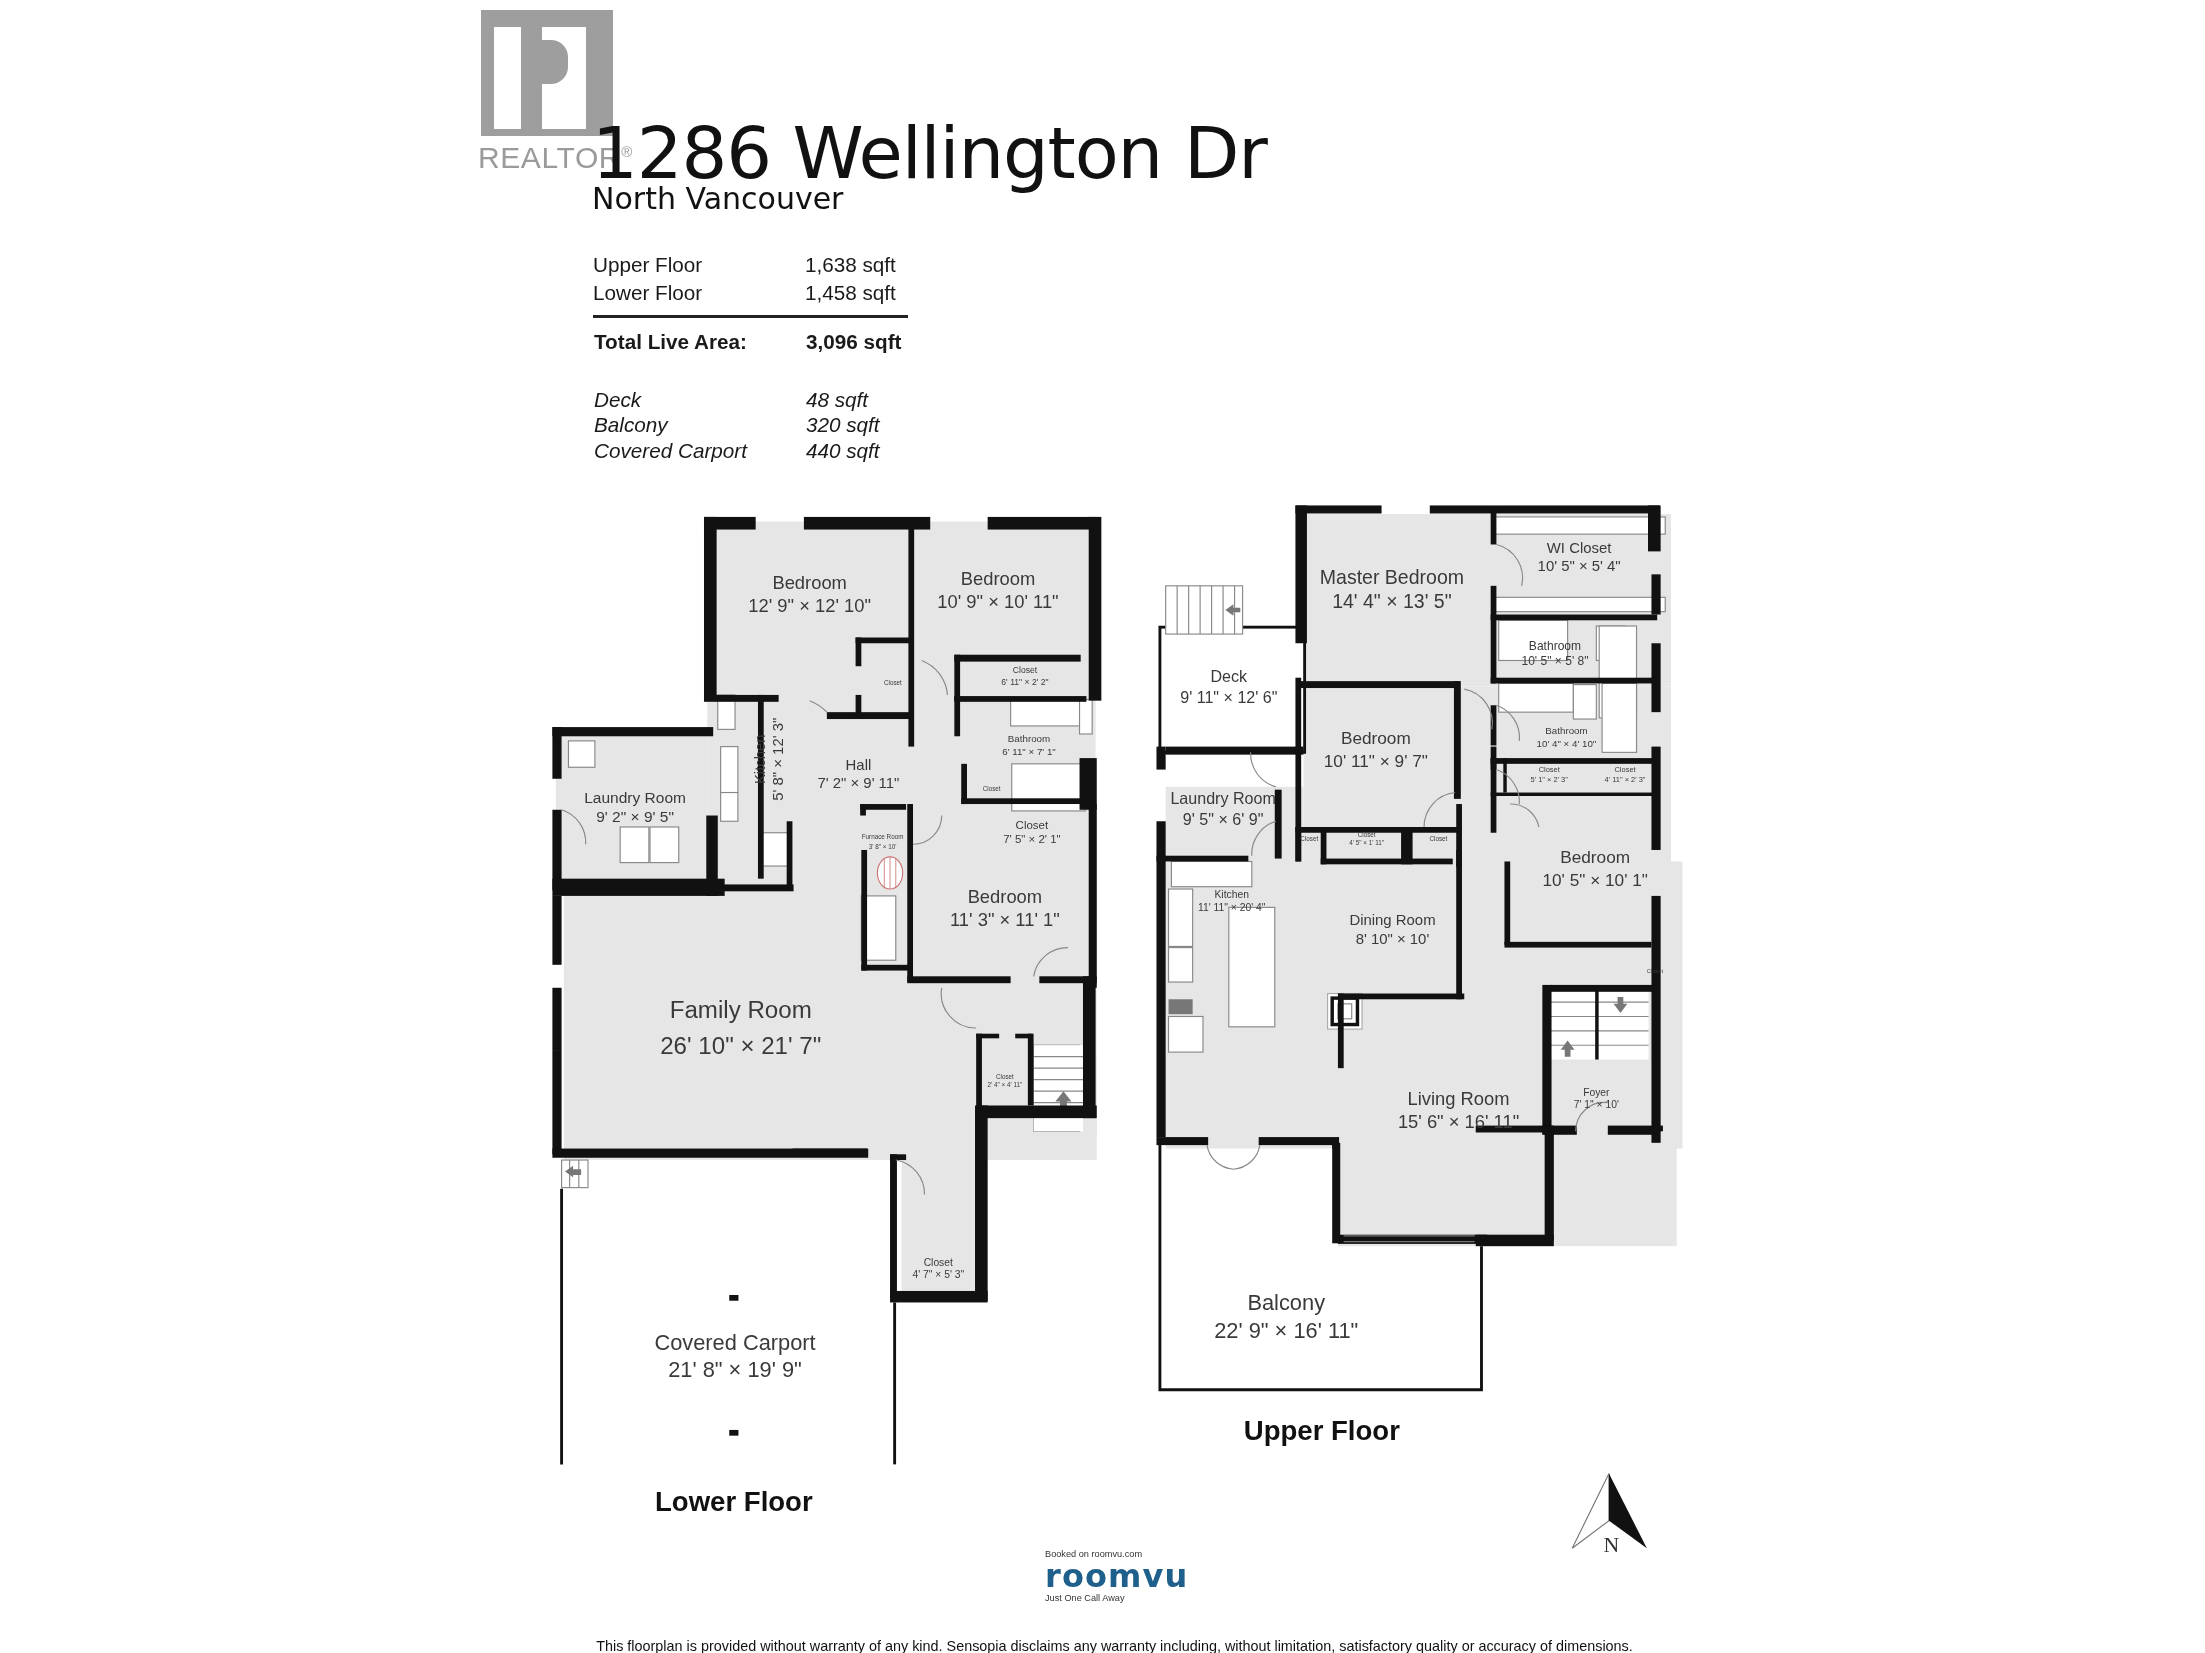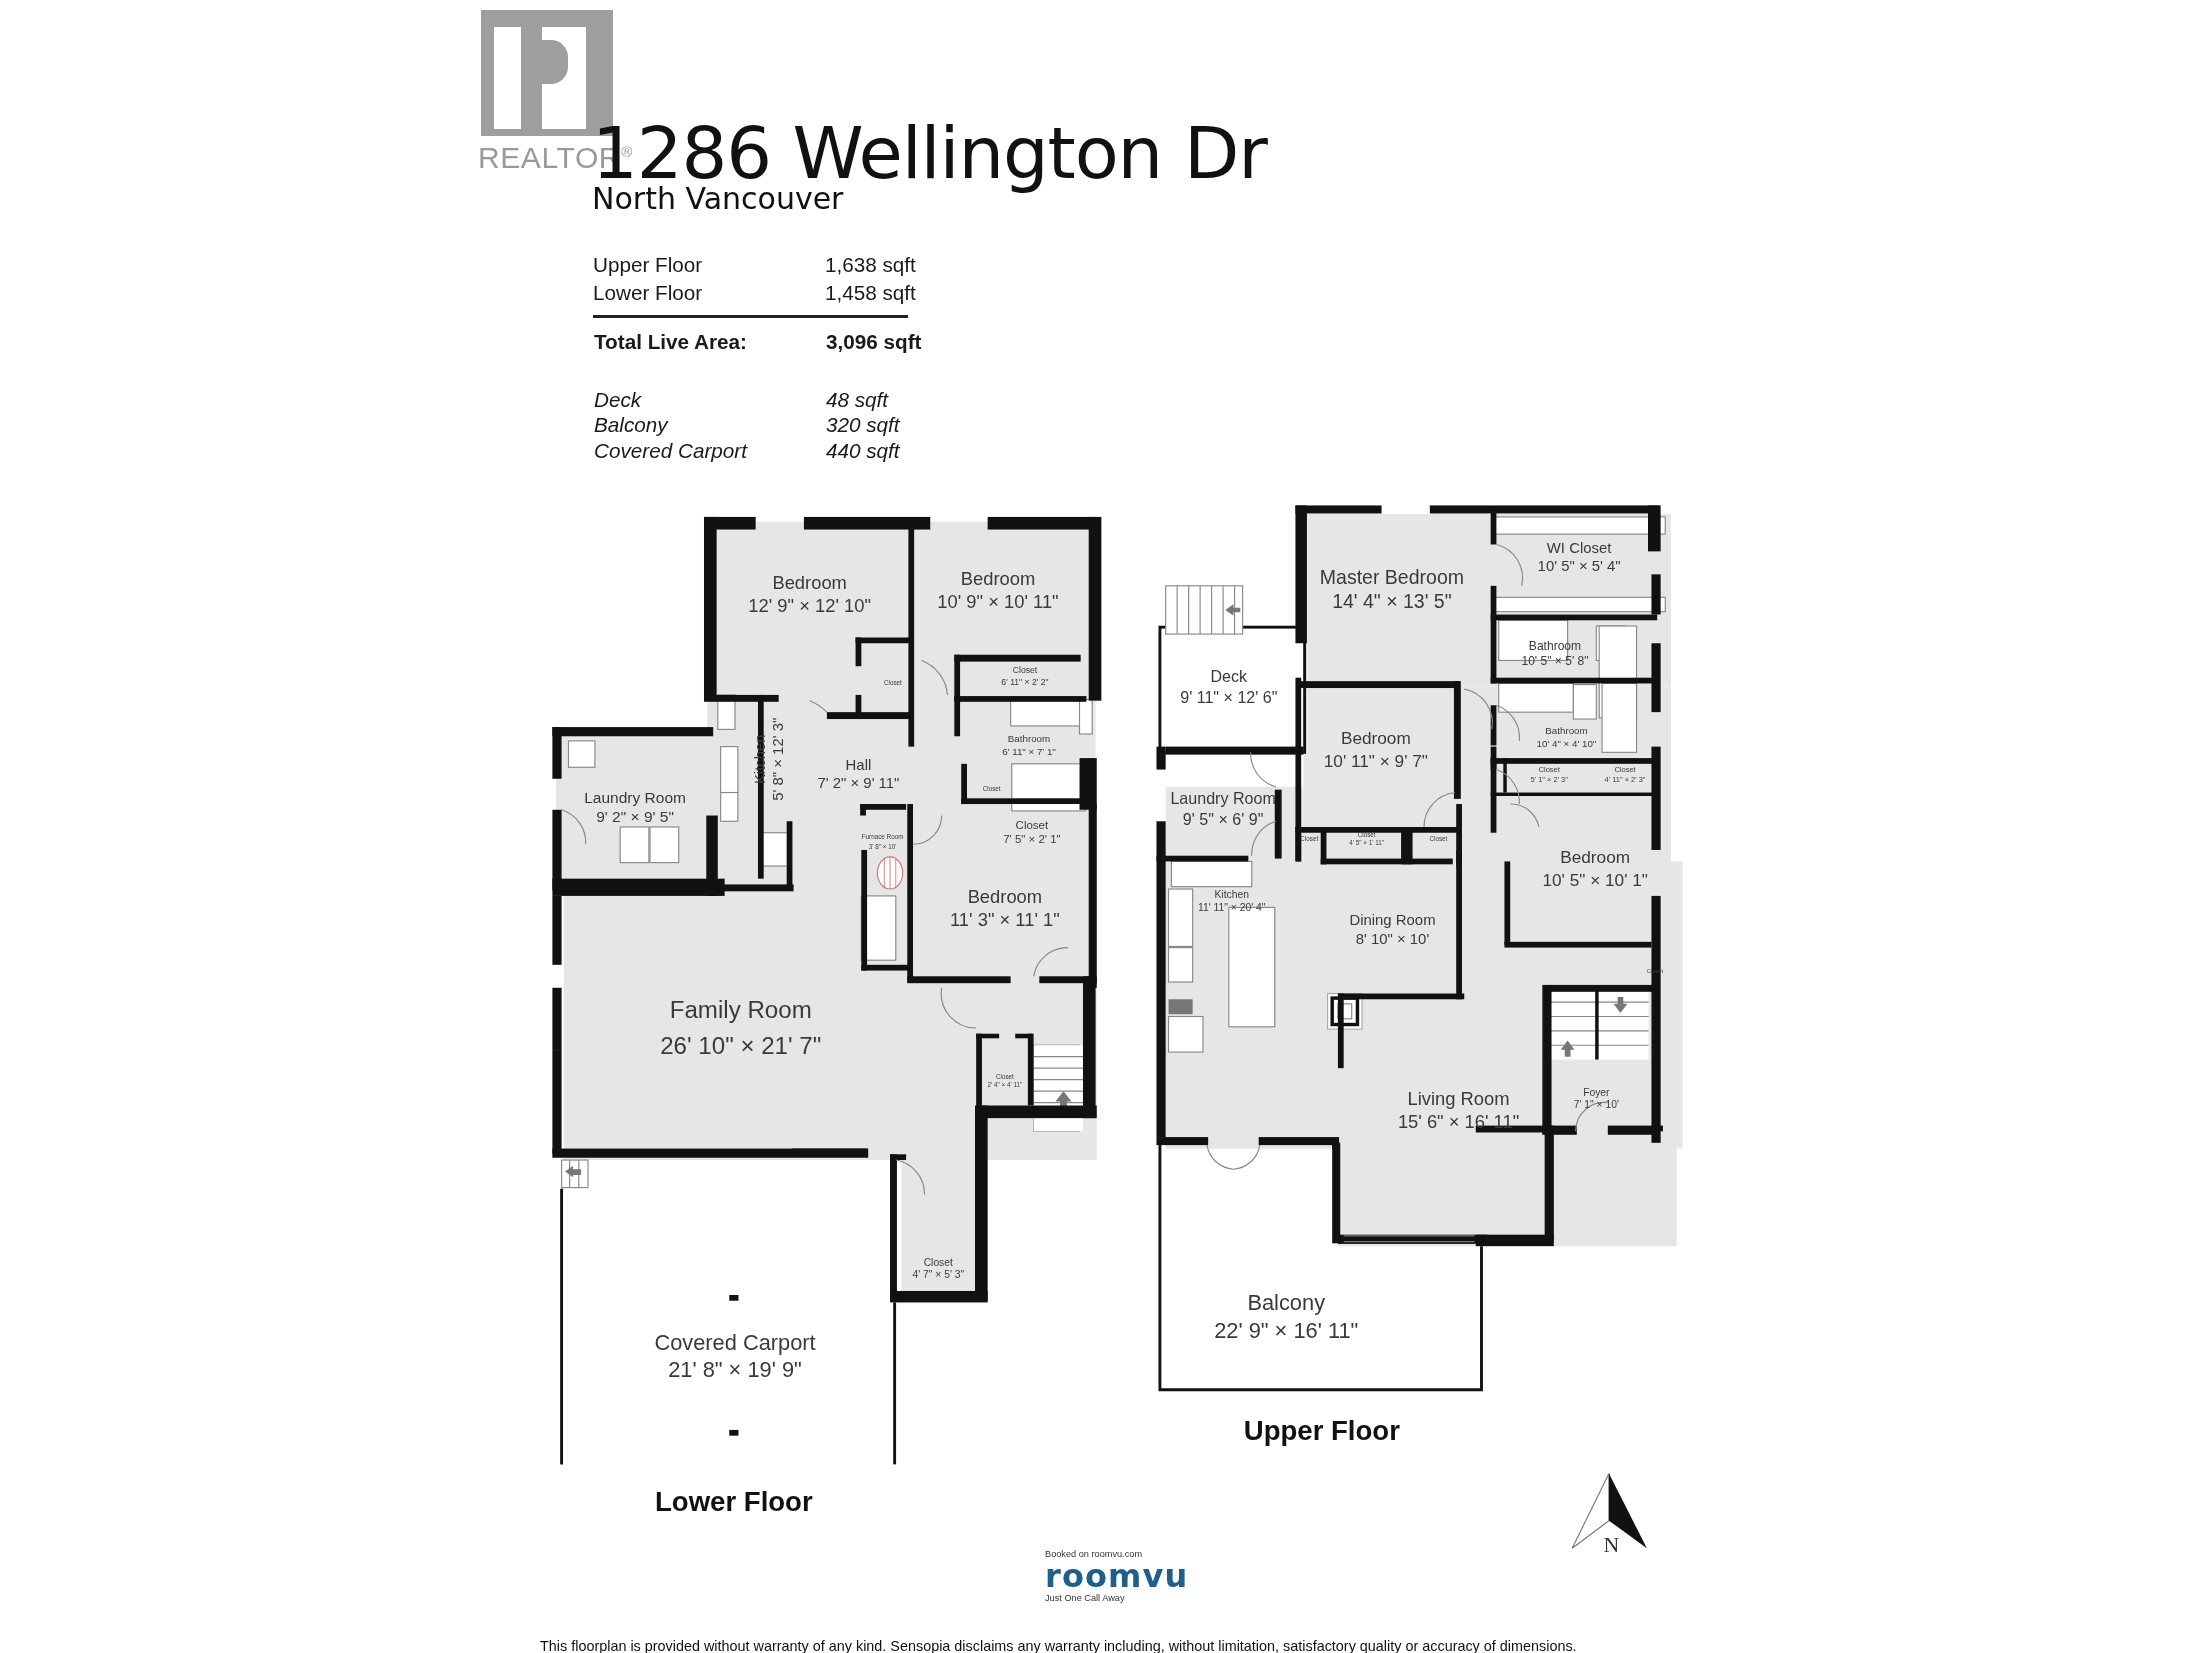--- a/index.html
+++ b/index.html
@@ -8,32 +8,32 @@
   .abs { position:absolute; }
   #realtor-logo { left:481px; top:10.3px; width:132px; height:126px; background:#9e9e9e; }
   #realtor-logo .r-inner { position:absolute; left:12.6px; top:17px; width:92px; height:102px; background:#fff; }
   #realtor-logo .r-stem { position:absolute; left:40px; top:17px; width:20.7px; height:102px; background:#9e9e9e; }
   #realtor-logo .r-bowl { position:absolute; left:61px; top:30px; width:26.4px; height:44px; background:#9e9e9e; border-radius:0 17px 17px 0; }
   #realtor-text { left:478px; top:141px; font-size:30px; color:#9a9a9a; letter-spacing:0.6px; }
   #address { left:592px; top:91px; font-size:72px; color:#111; font-family:"DejaVu Sans", sans-serif; letter-spacing:-1.1px;margin-top:20px; }
   #city { left:592px; top:181px; font-size:30px; font-family:"DejaVu Sans", sans-serif; color:#111;text-align:right; }
   .area-row { position:absolute; font-size:20.7px; color:#1a1a1a; }
   .area-row .lbl { position:absolute; left:0; white-space:nowrap; }
-  .area-row .val { position:absolute; left:232px; white-space:nowrap; }
+  .area-row .val { position:absolute; left:212px; white-space:nowrap; }
   .area-row.bold { font-weight:bold; }
   .area-row.italic { font-style:italic; }
   #area-divider { left:593px; top:315px; width:315px; height:2.9px; background:#222; }
   #plan-svg { position:absolute; left:0; top:0; }
   .room-label { font-family:"Liberation Sans", sans-serif; fill:#3a3a3a; text-anchor:middle; }
   .floor-title { font-family:"Liberation Sans", sans-serif; font-weight:bold; fill:#111; text-anchor:middle; }
   #roomvu { left:1045px; top:1549px; width:172px; text-align:left; }
   #roomvu .booked { font-size:9.2px; color:#333; }
   #roomvu .brand { font-size:32px; color:#1e5f8c; font-weight:bold; letter-spacing:1.1px; line-height:34px; font-family:"DejaVu Sans", sans-serif; }
   #roomvu .tag { font-size:9.2px; color:#333; }
-  #disclaimer { left:540px; top:1638px; width:1149px; font-size:14.4px; color:#111; white-space:nowrap; }
+  #disclaimer { left:540px; top:1638px; width:1149px; text-align:center; font-size:14.4px; color:#111; white-space:nowrap; }
 </style>
 </head>
 <body>
 
 <div id="realtor-logo" class="abs">
   <div class="r-inner"></div>
   <div class="r-stem"></div>
   <div class="r-bowl"></div>
 </div>
 <div id="realtor-text" class="abs">

